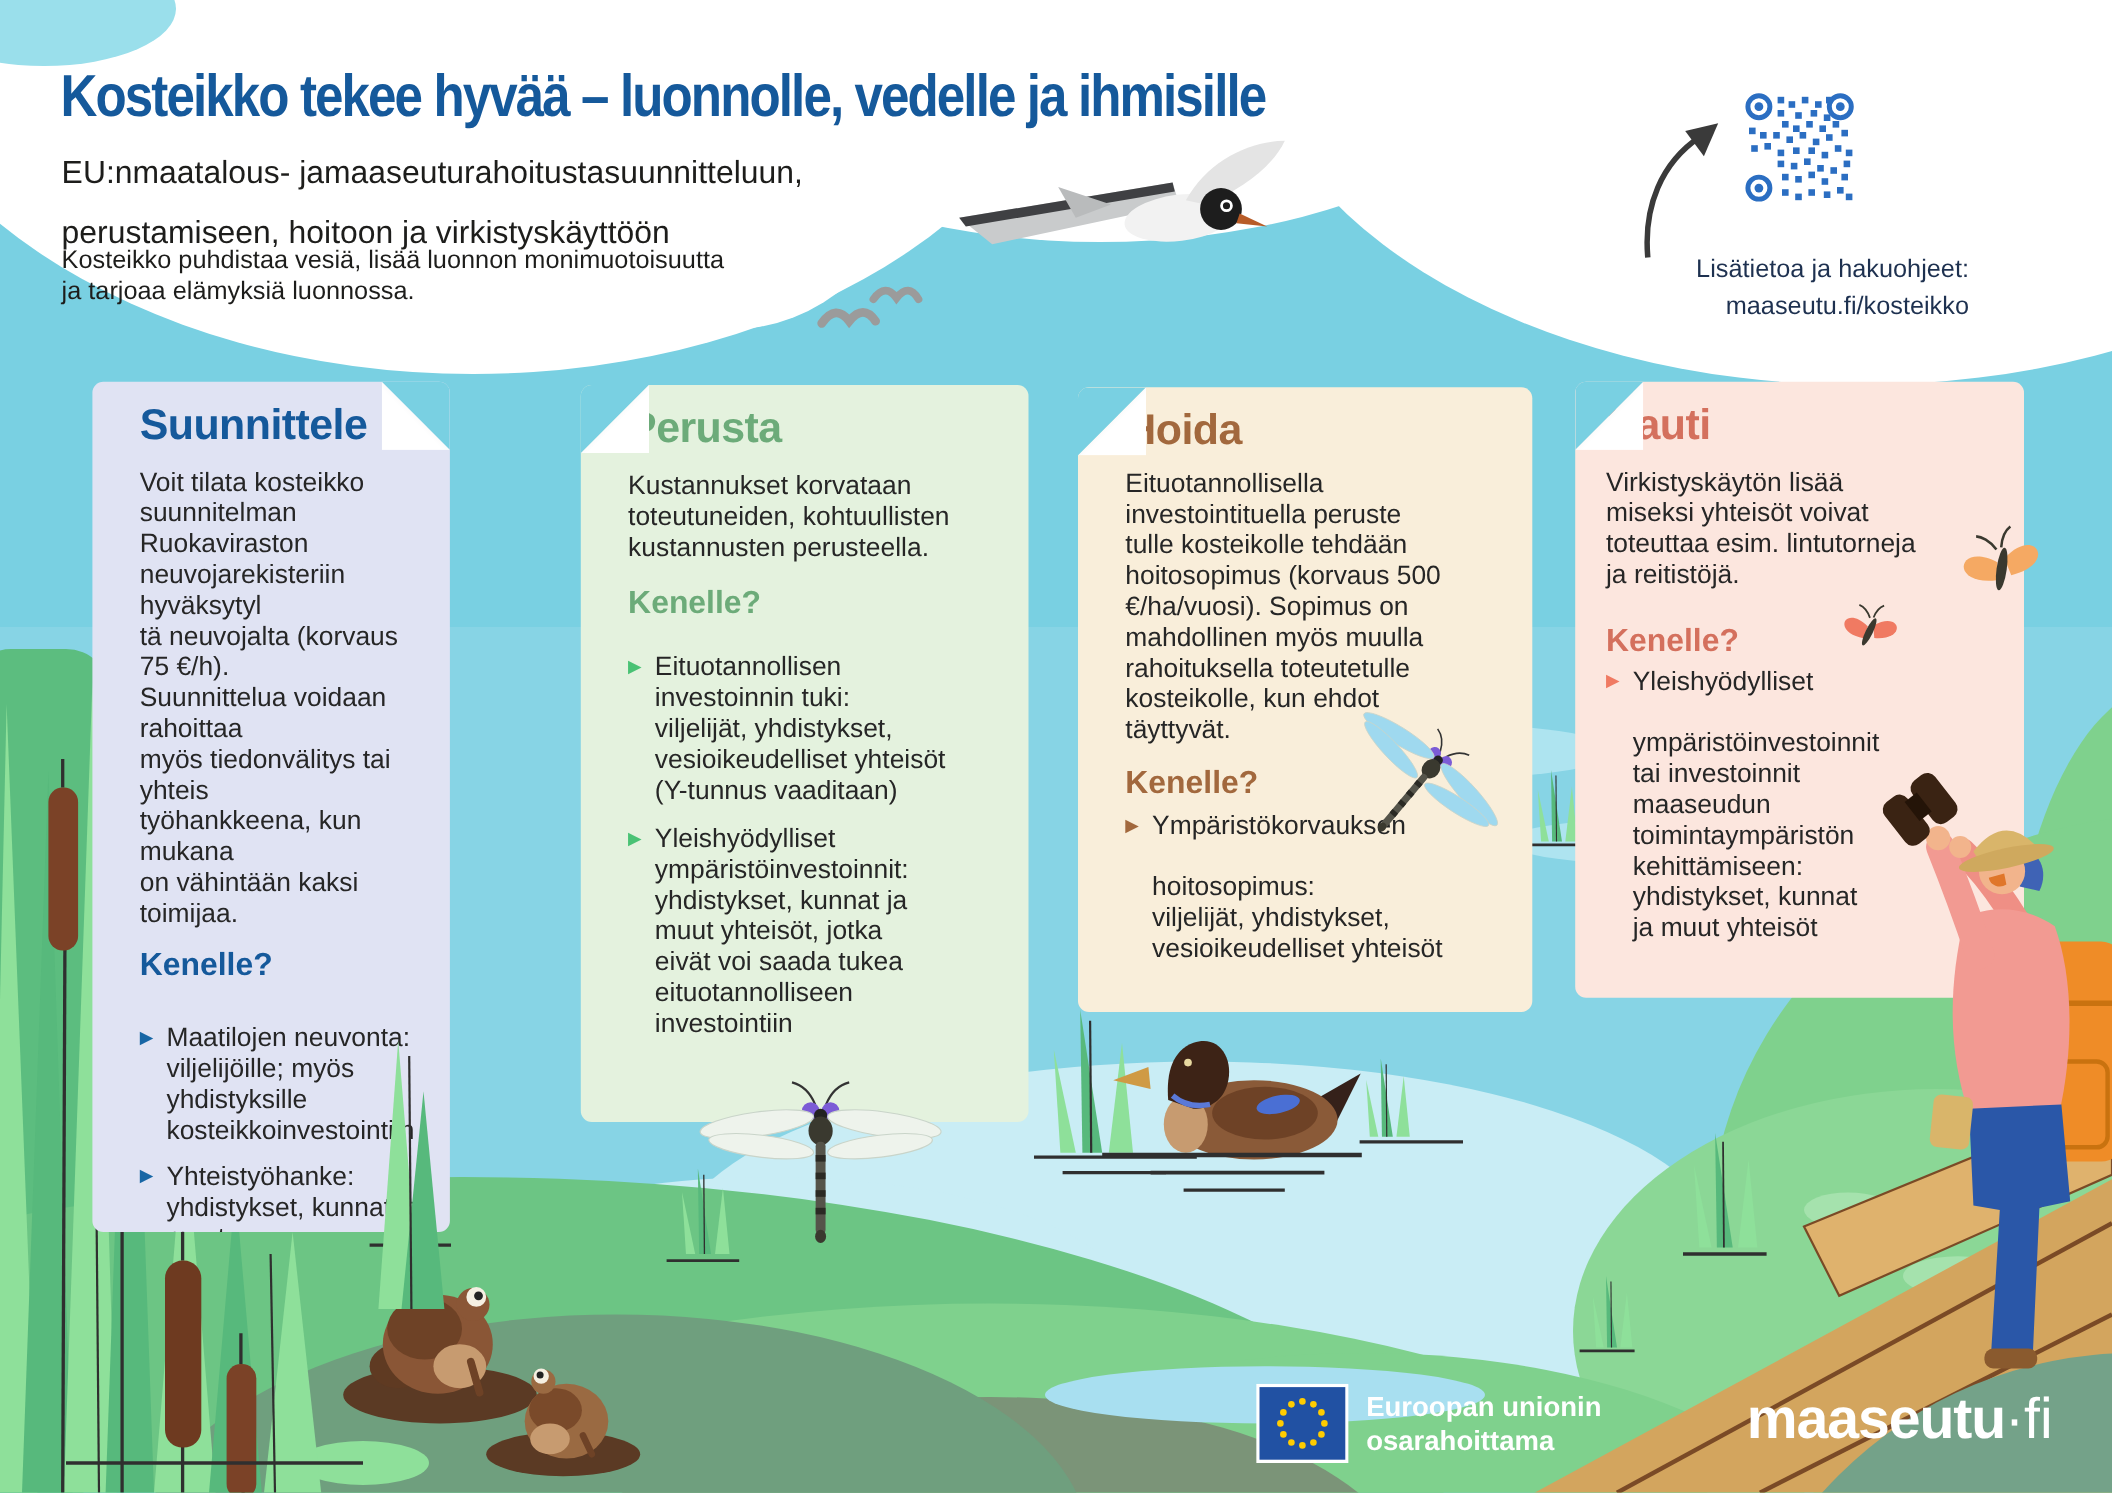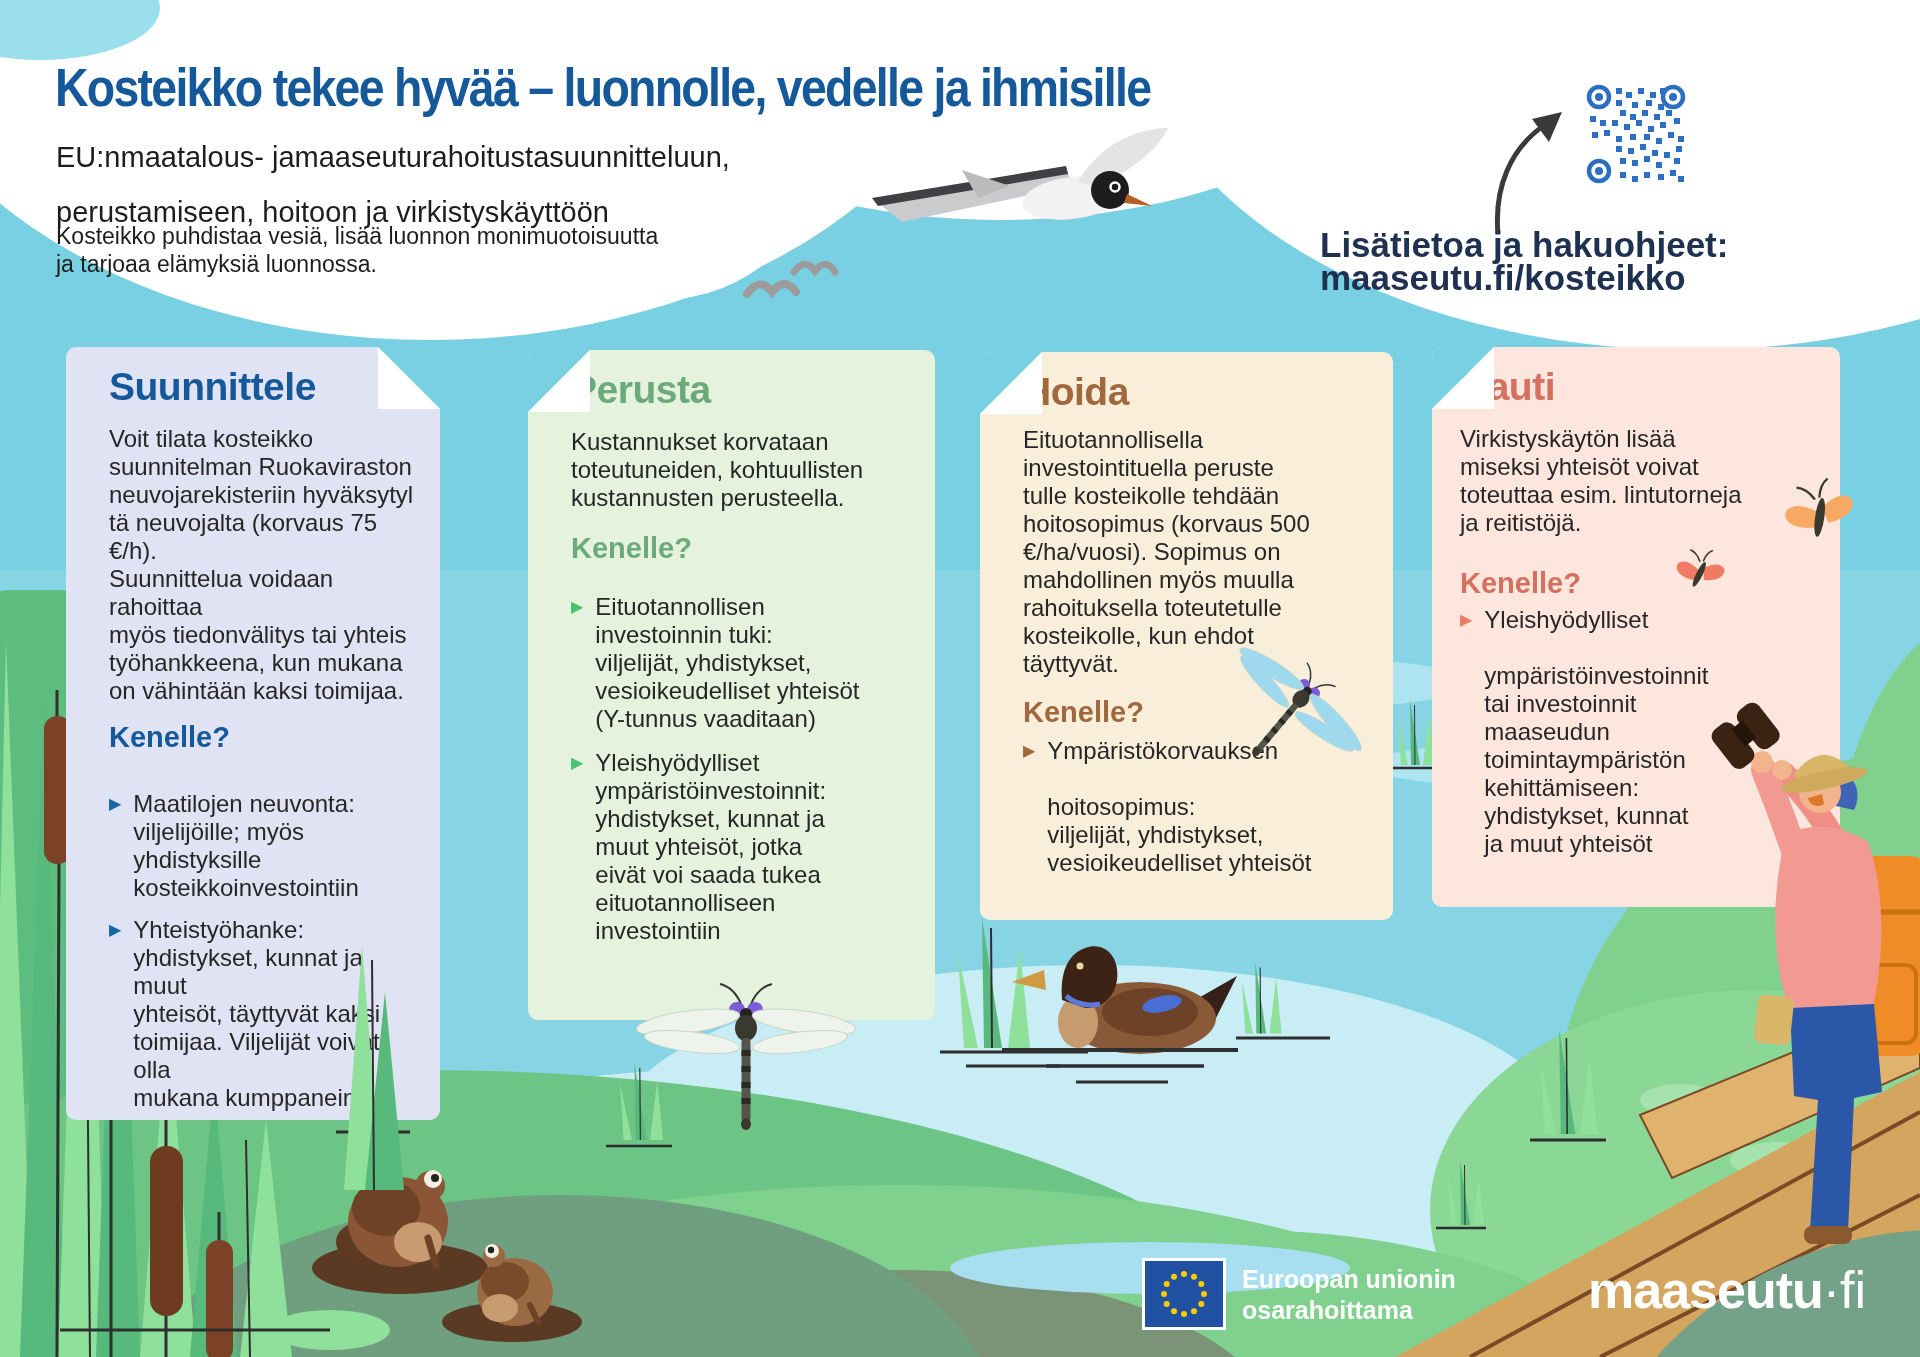--- a/index.html
+++ b/index.html
@@ -10,37 +10,37 @@
 
   
   .title{position:absolute;left:55px;top:56px;z-index:2;color:#15599b;
          font-size:54px;font-weight:bold;letter-spacing:-2px;white-space:nowrap;
          transform:scaleX(.86);transform-origin:0 0;}
   .subtitle{position:absolute;left:56px;top:130px;z-index:2;color:#1d1d1b;
             font-size:29px;font-weight:normal;line-height:55px;white-space:pre-line;}
   .desc{position:absolute;left:56px;top:222px;z-index:2;color:#1d1d1b;
         font-size:23px;line-height:28px;white-space:pre-line;}
   .qr-info{position:absolute;left:1320px;top:228px;width:470px;z-index:2;
-           text-align:left;color:#1e3150;font-size:35px;font-weight:bold;
+           text-align:right;color:#1e3150;font-size:23px;font-weight:normal;
            line-height:33px;white-space:pre-line;}
   .qr-box{position:absolute;left:1580px;top:70px;width:112px;height:128px;z-index:2;
           background:#fff;border-radius:6px;}
 
   
   .panel{position:absolute;z-index:1;box-sizing:border-box;border-radius:10px;
          overflow:hidden;padding:18px 18px 14px 43px;}
   .panel h2{margin:0;font-size:39px;font-weight:bold;letter-spacing:-.5px;}
   .panel .body{margin:16px 0 4px;font-size:24px;line-height:28px;color:#262626;white-space:pre-line;}
   .panel .kenelle{margin:16px 0 0;font-size:29px;font-weight:bold;}
   .panel .bullets{margin-top:28px;display:flex;flex-direction:column;gap:16px;}
   .bullet{display:flex;}
   .bullet .tri{flex:0 0 auto;font-size:16px;line-height:28px;margin-right:12px;}
   .bullet .btxt{font-size:24px;line-height:28px;color:#262626;white-space:pre-line;}
 
-  .p0{left:66px;top:347px;width:374px;height:773px;background:#e0e3f3;}
+  .p0{left:84px;top:347px;width:325px;height:773px;background:#e0e3f3;}
   .p1{left:528px;top:350px;width:407px;height:670px;background:#e4f2de;}
   .p2{left:980px;top:352px;width:413px;height:568px;background:#f9eeda;}
   .p3{left:1432px;top:347px;width:408px;height:560px;background:#fce6de;padding-left:28px;}
 
   .p0 h2,.p0 .kenelle{color:#15599b;} .p0 .tri{color:#1766a5;}
   .p1 h2,.p1 .kenelle{color:#6cab79;} .p1 .tri{color:#49c274;}
   .p2 h2,.p2 .kenelle{color:#a2683d;} .p2 .tri{color:#a2683d;}
   .p3 h2,.p3 .kenelle{color:#d4705d;} .p3 .tri{color:#f07a62;}
 
   .p0 .bullets{margin-top:36px;gap:14px;}

